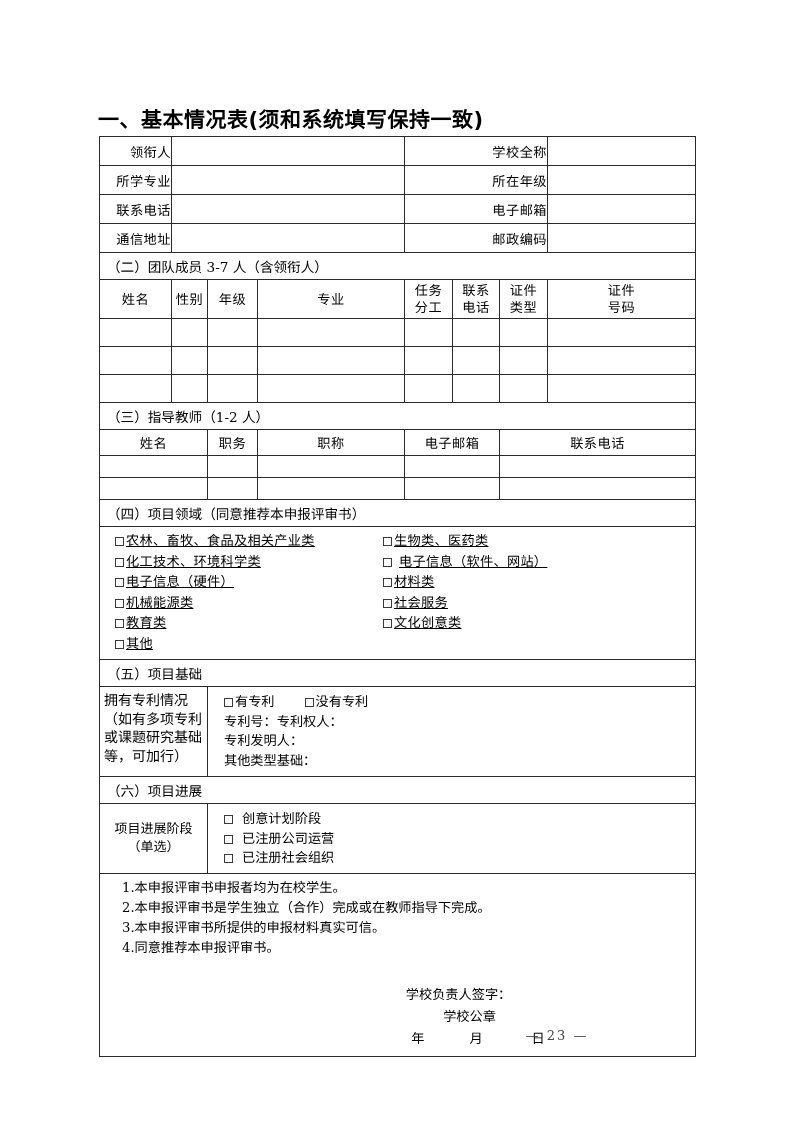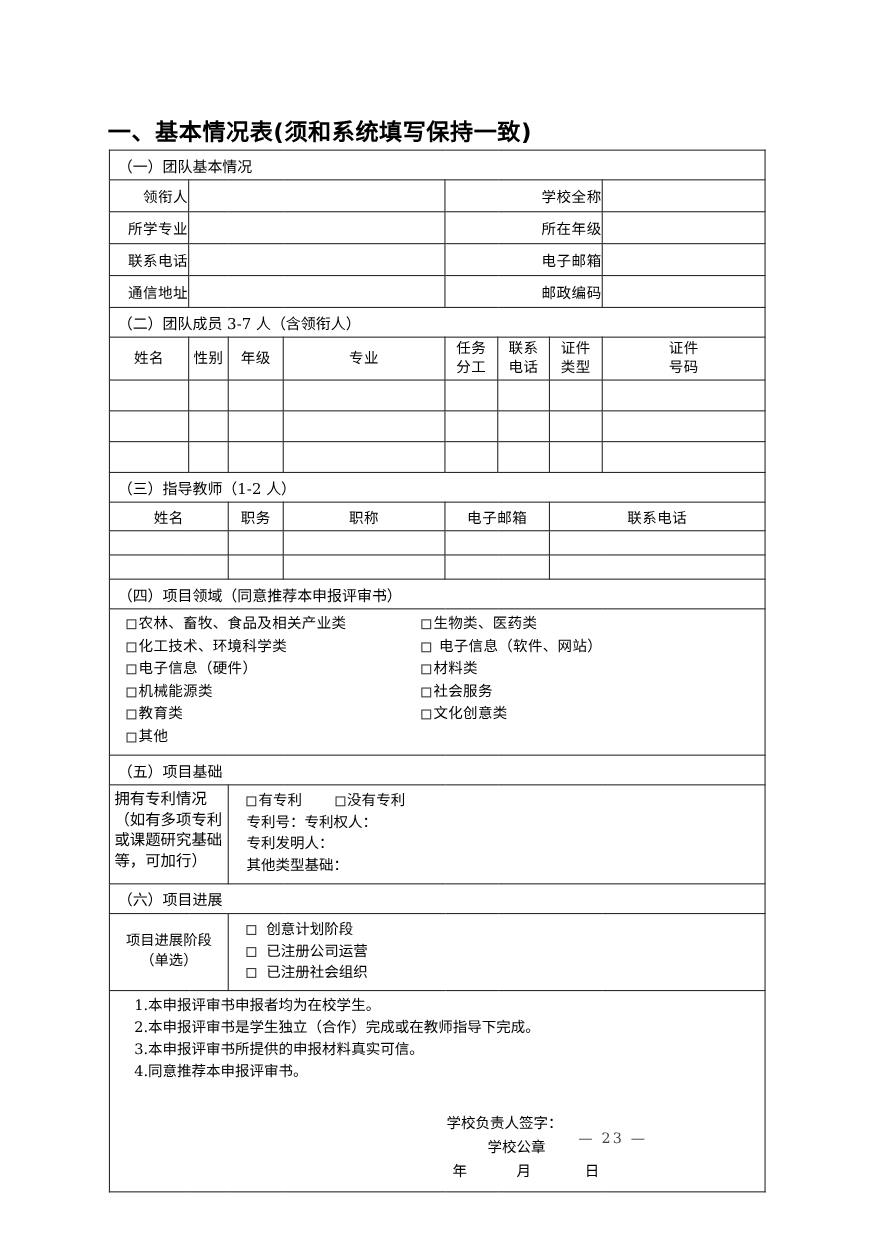--- a/index.html
+++ b/index.html
@@ -79,20 +79,21 @@
     letter-spacing: 0.5px;
   }
 
   
   .cb-wrap {
     padding: 4px 0 5px 0 !important;
   }
   .cb-cols {
     display: flex;
     padding-left: 15px;
+    text-decoration: underline;
   }
   .cb-col-a { width: 268px; flex: 0 0 268px; }
   .cb-col-b { flex: 1 1 auto; }
   .cb-item {
     line-height: 20.5px;
     white-space: nowrap;
     font-size: 13.2px;
     letter-spacing: 0.3px;
   }
   .box {
@@ -192,23 +193,20 @@
       <col style="width:36px">
       <col style="width:50px">
       <col style="width:147px">
       <col style="width:48px">
       <col style="width:47px">
       <col style="width:48px">
       <col style="width:148px">
     </colgroup>
     <tbody>
 
-      <tr>
-        <td class="sec-head" colspan="8">（一）团队基本情况</td>
-      </tr>
 
       <tr class="row-h">
         <td class="lbl">领衔人</td>
         <td class="blank" colspan="3"></td>
         <td class="lbl" colspan="3">学校全称</td>
         <td class="blank"></td>
       </tr>
       <tr class="row-h">
         <td class="lbl">所学专业</td>
         <td class="blank" colspan="3"></td>

